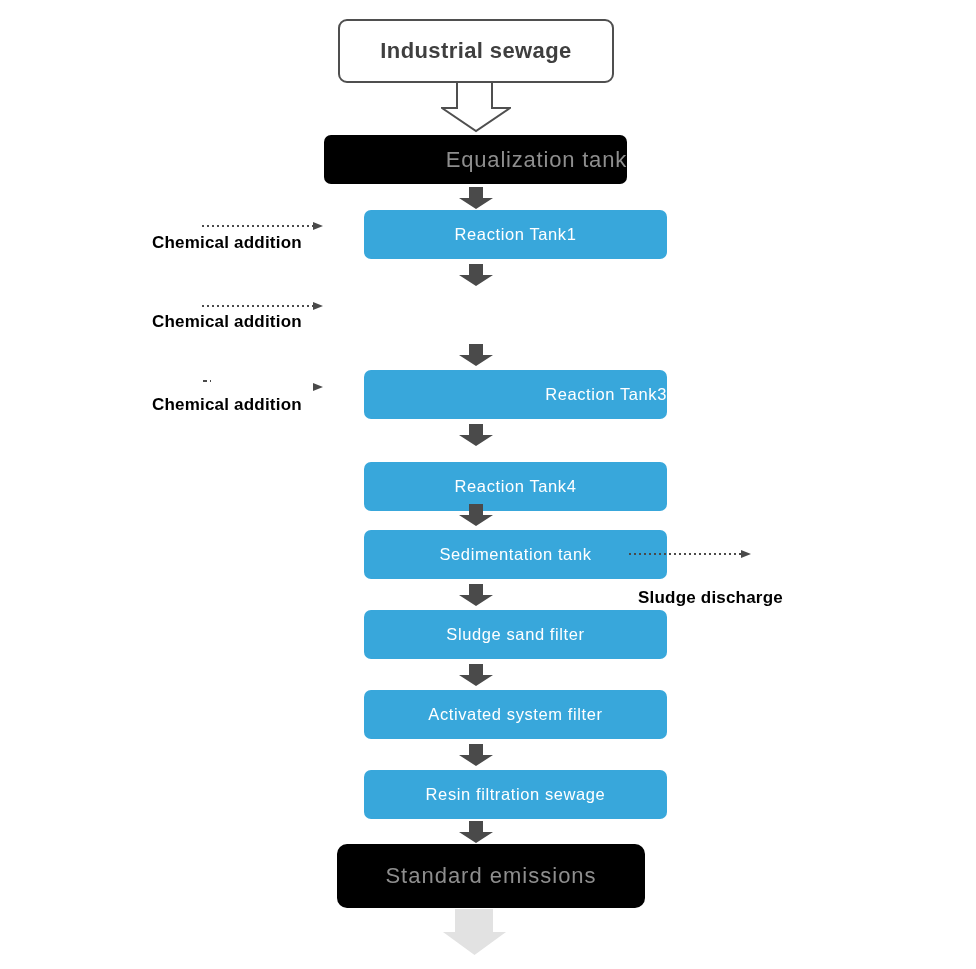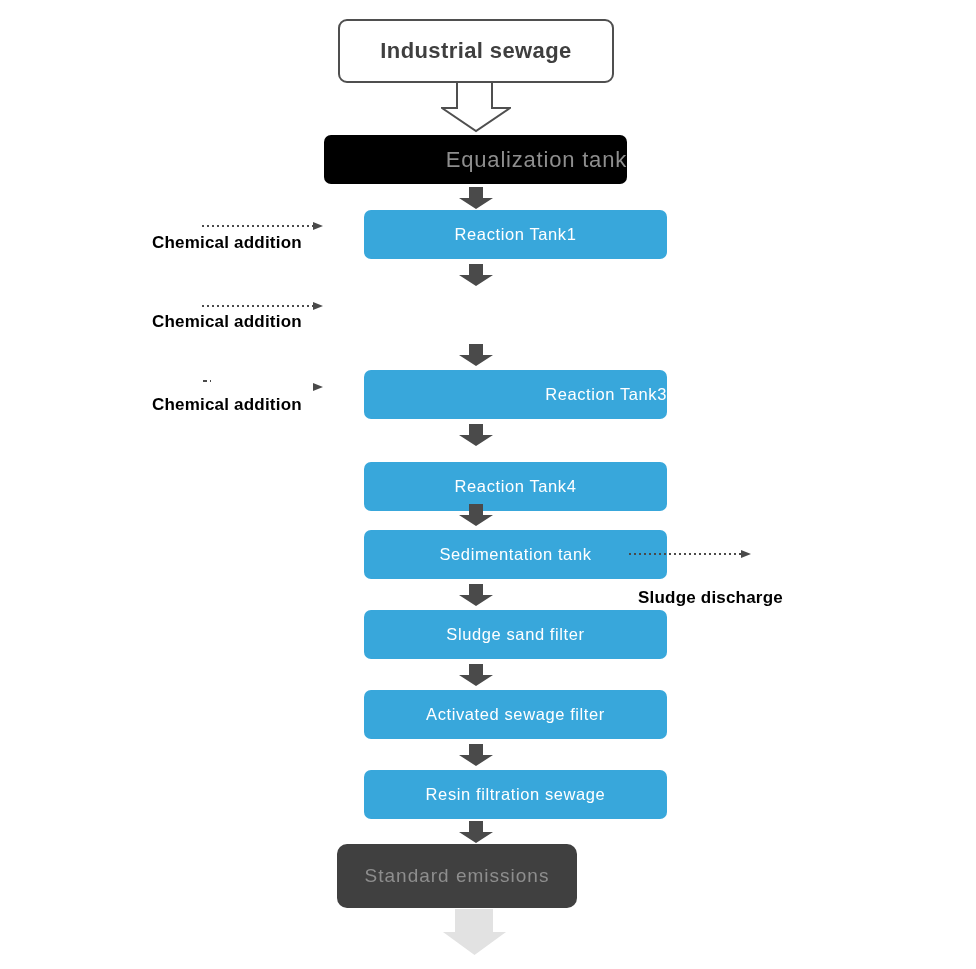--- a/index.html
+++ b/index.html
@@ -49,26 +49,26 @@
     border-radius: 9px;
     color: #3f3f3f;
     font-weight: 700;
     font-size: 22px;
     letter-spacing: 0.4px;
     z-index: 1;
   }
   .terminal-box {
     left: 337px;
     top: 844px;
-    width: 240px;
+    width: 308px;
     height: 64px;
-    background: #404040;
+    background: #000000;
     border-radius: 10px;
     color: #8e8e8e;
-    font-size: 19px;
+    font-size: 22px;
     letter-spacing: 1px;
   }
   .svg-abs { position: absolute; display: block; }
   .side-label {
     position: absolute;
     font-weight: 700;
     font-size: 17px;
     color: #000000;
     letter-spacing: 0.2px;
     white-space: nowrap;
@@ -99,21 +99,21 @@
   <div class="box stage blue" style="top:462px;">
     <span>Reaction Tank4</span>
   </div>
   <div class="box stage blue" style="top:530px;">
     <span>Sedimentation tank</span>
   </div>
   <div class="box stage blue" style="top:610px;">
     <span>Sludge sand filter</span>
   </div>
   <div class="box stage blue" style="top:690px;">
-    <span>Activated sewage filter</span>
+    <span>Activated system filter</span>
   </div>
   <div class="box stage blue" style="top:770px;">
     <span>Resin filtration sewage</span>
   </div>
 
   <div class="box terminal-box">
     <span>Standard emissions</span>
   </div>
 
   <svg class="svg-abs" style="left:459px; top:187px;" width="34" height="22" viewBox="0 0 34 22">

